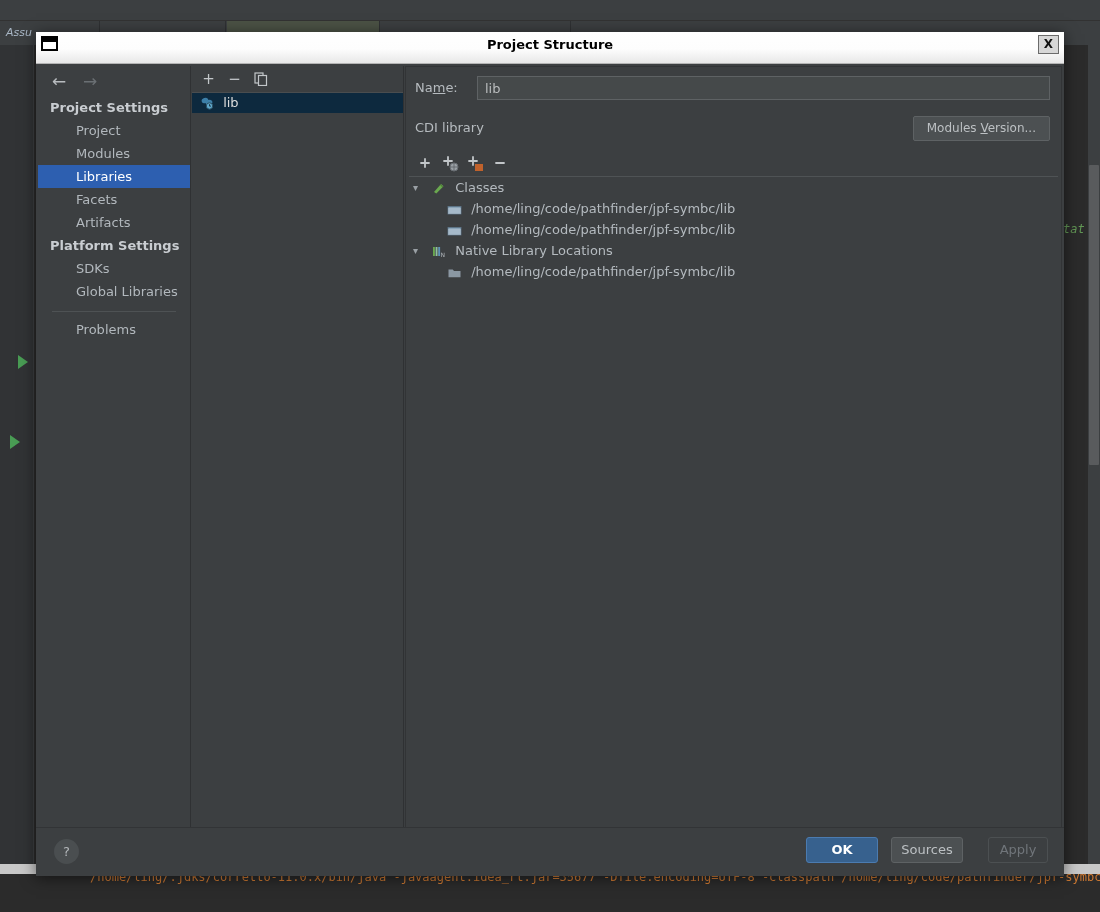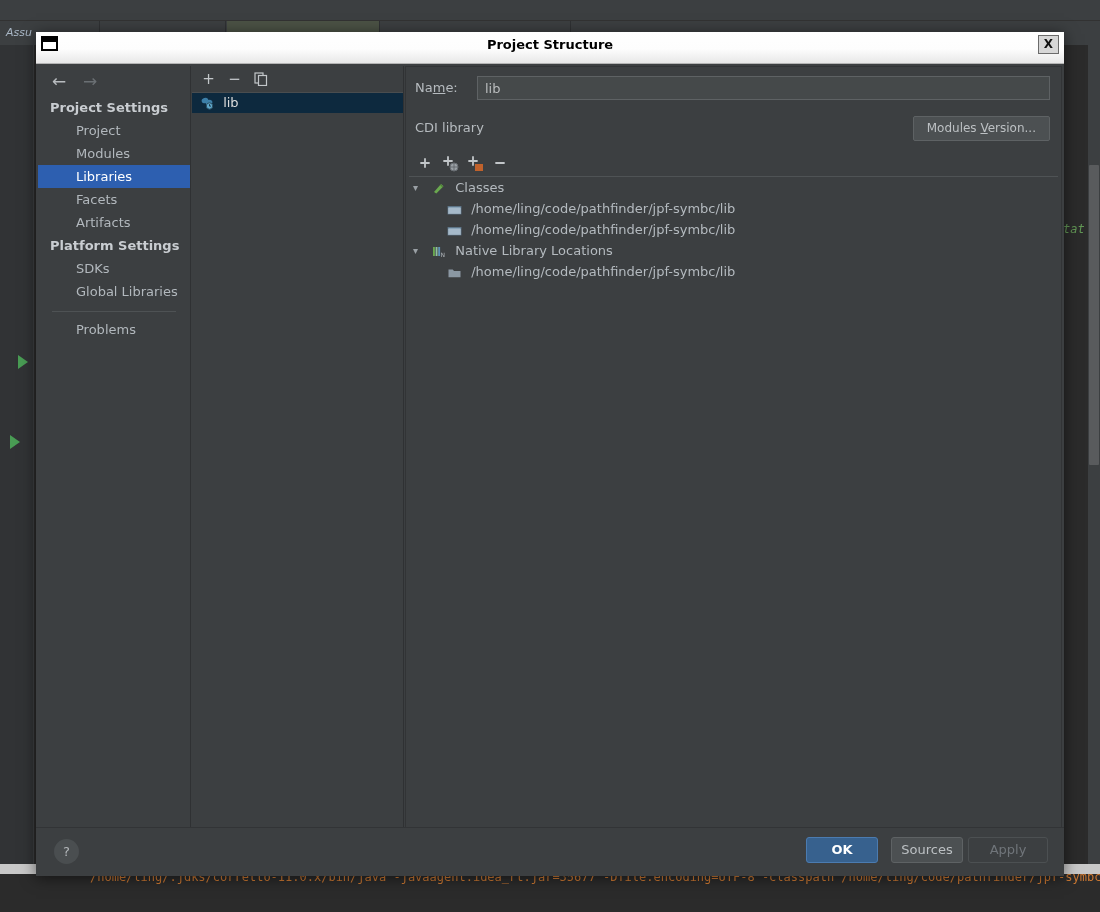--- a/index.html
+++ b/index.html
@@ -228,21 +228,21 @@
   }
   #ok-btn {
     right: 186px; width: 72px; background: #37618e; border: 1px solid #4b7bb0;
     color: #ffffff; line-height: 24px; font-weight: bold;
   }
   #cancel-btn {
     right: 101px; width: 72px; background: #4c5052; border: 1px solid #5e6264;
     color: #bcc0c3; line-height: 24px;
   }
   #apply-btn {
-    right: 16px; width: 80px; background: #3c3f41; border: 1px solid #4c5052;
+    right: 16px; width: 60px; background: #3c3f41; border: 1px solid #4c5052;
     color: #70757a; line-height: 24px; cursor: default;
   }
 </style>
 </head>
 <body>
 
 <div id="ide-bg">
   <div id="ide-topbar"></div>
 
   <div id="ide-tabstrip">

